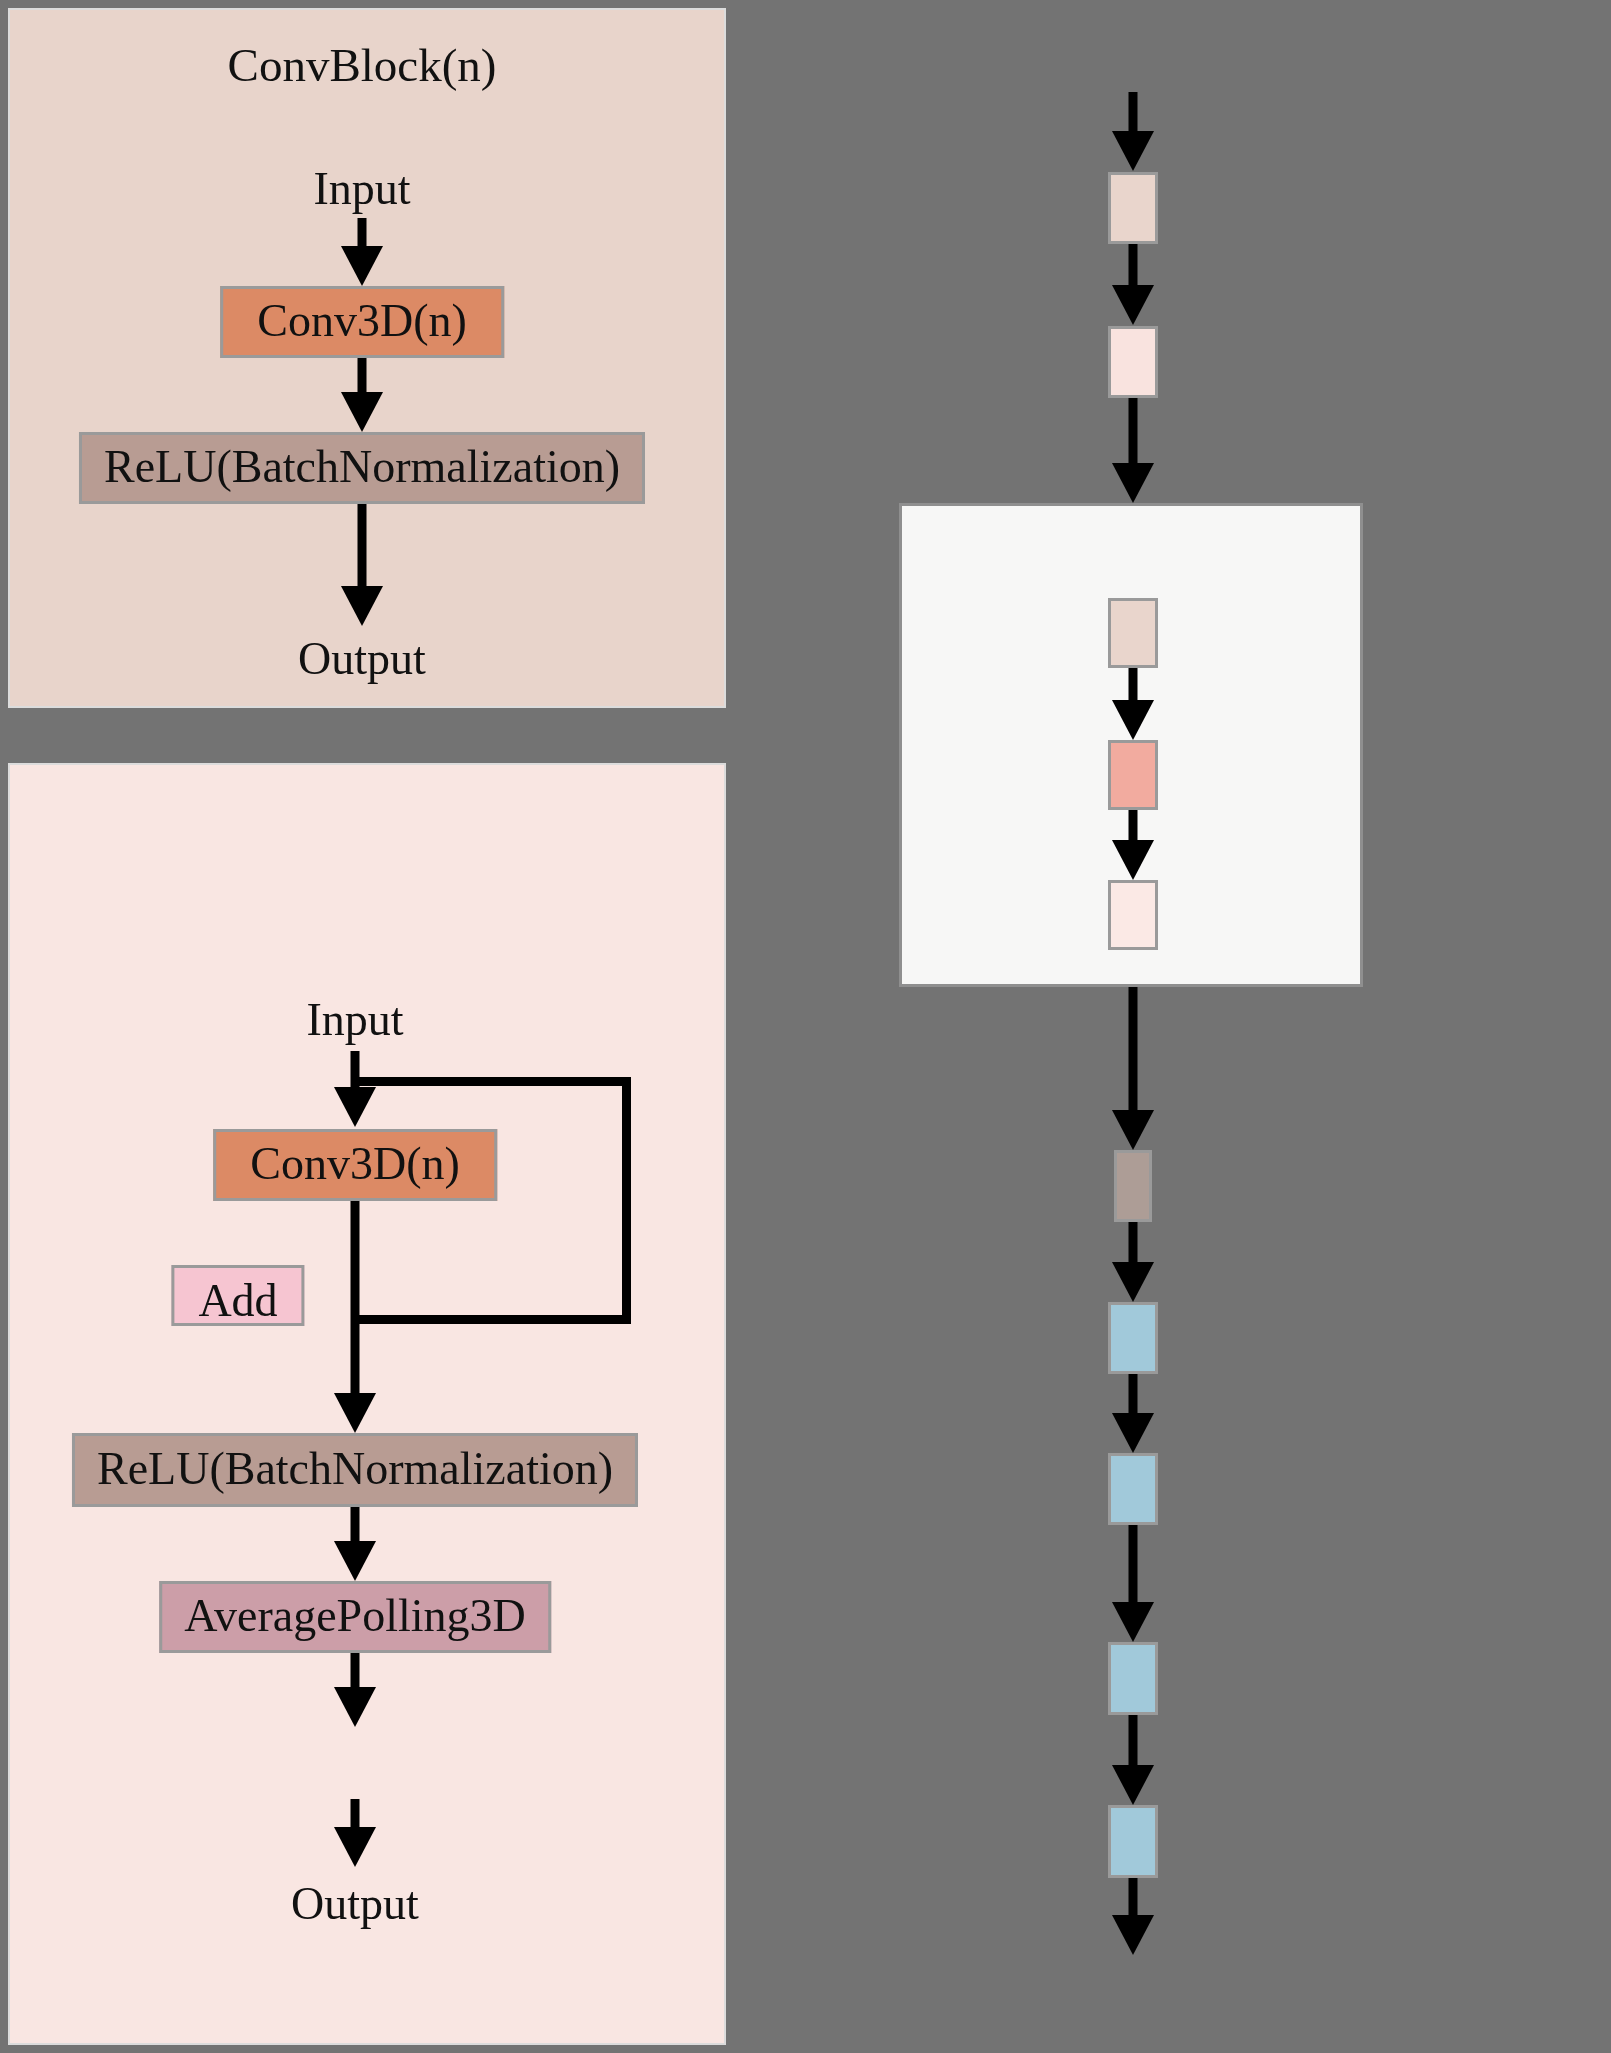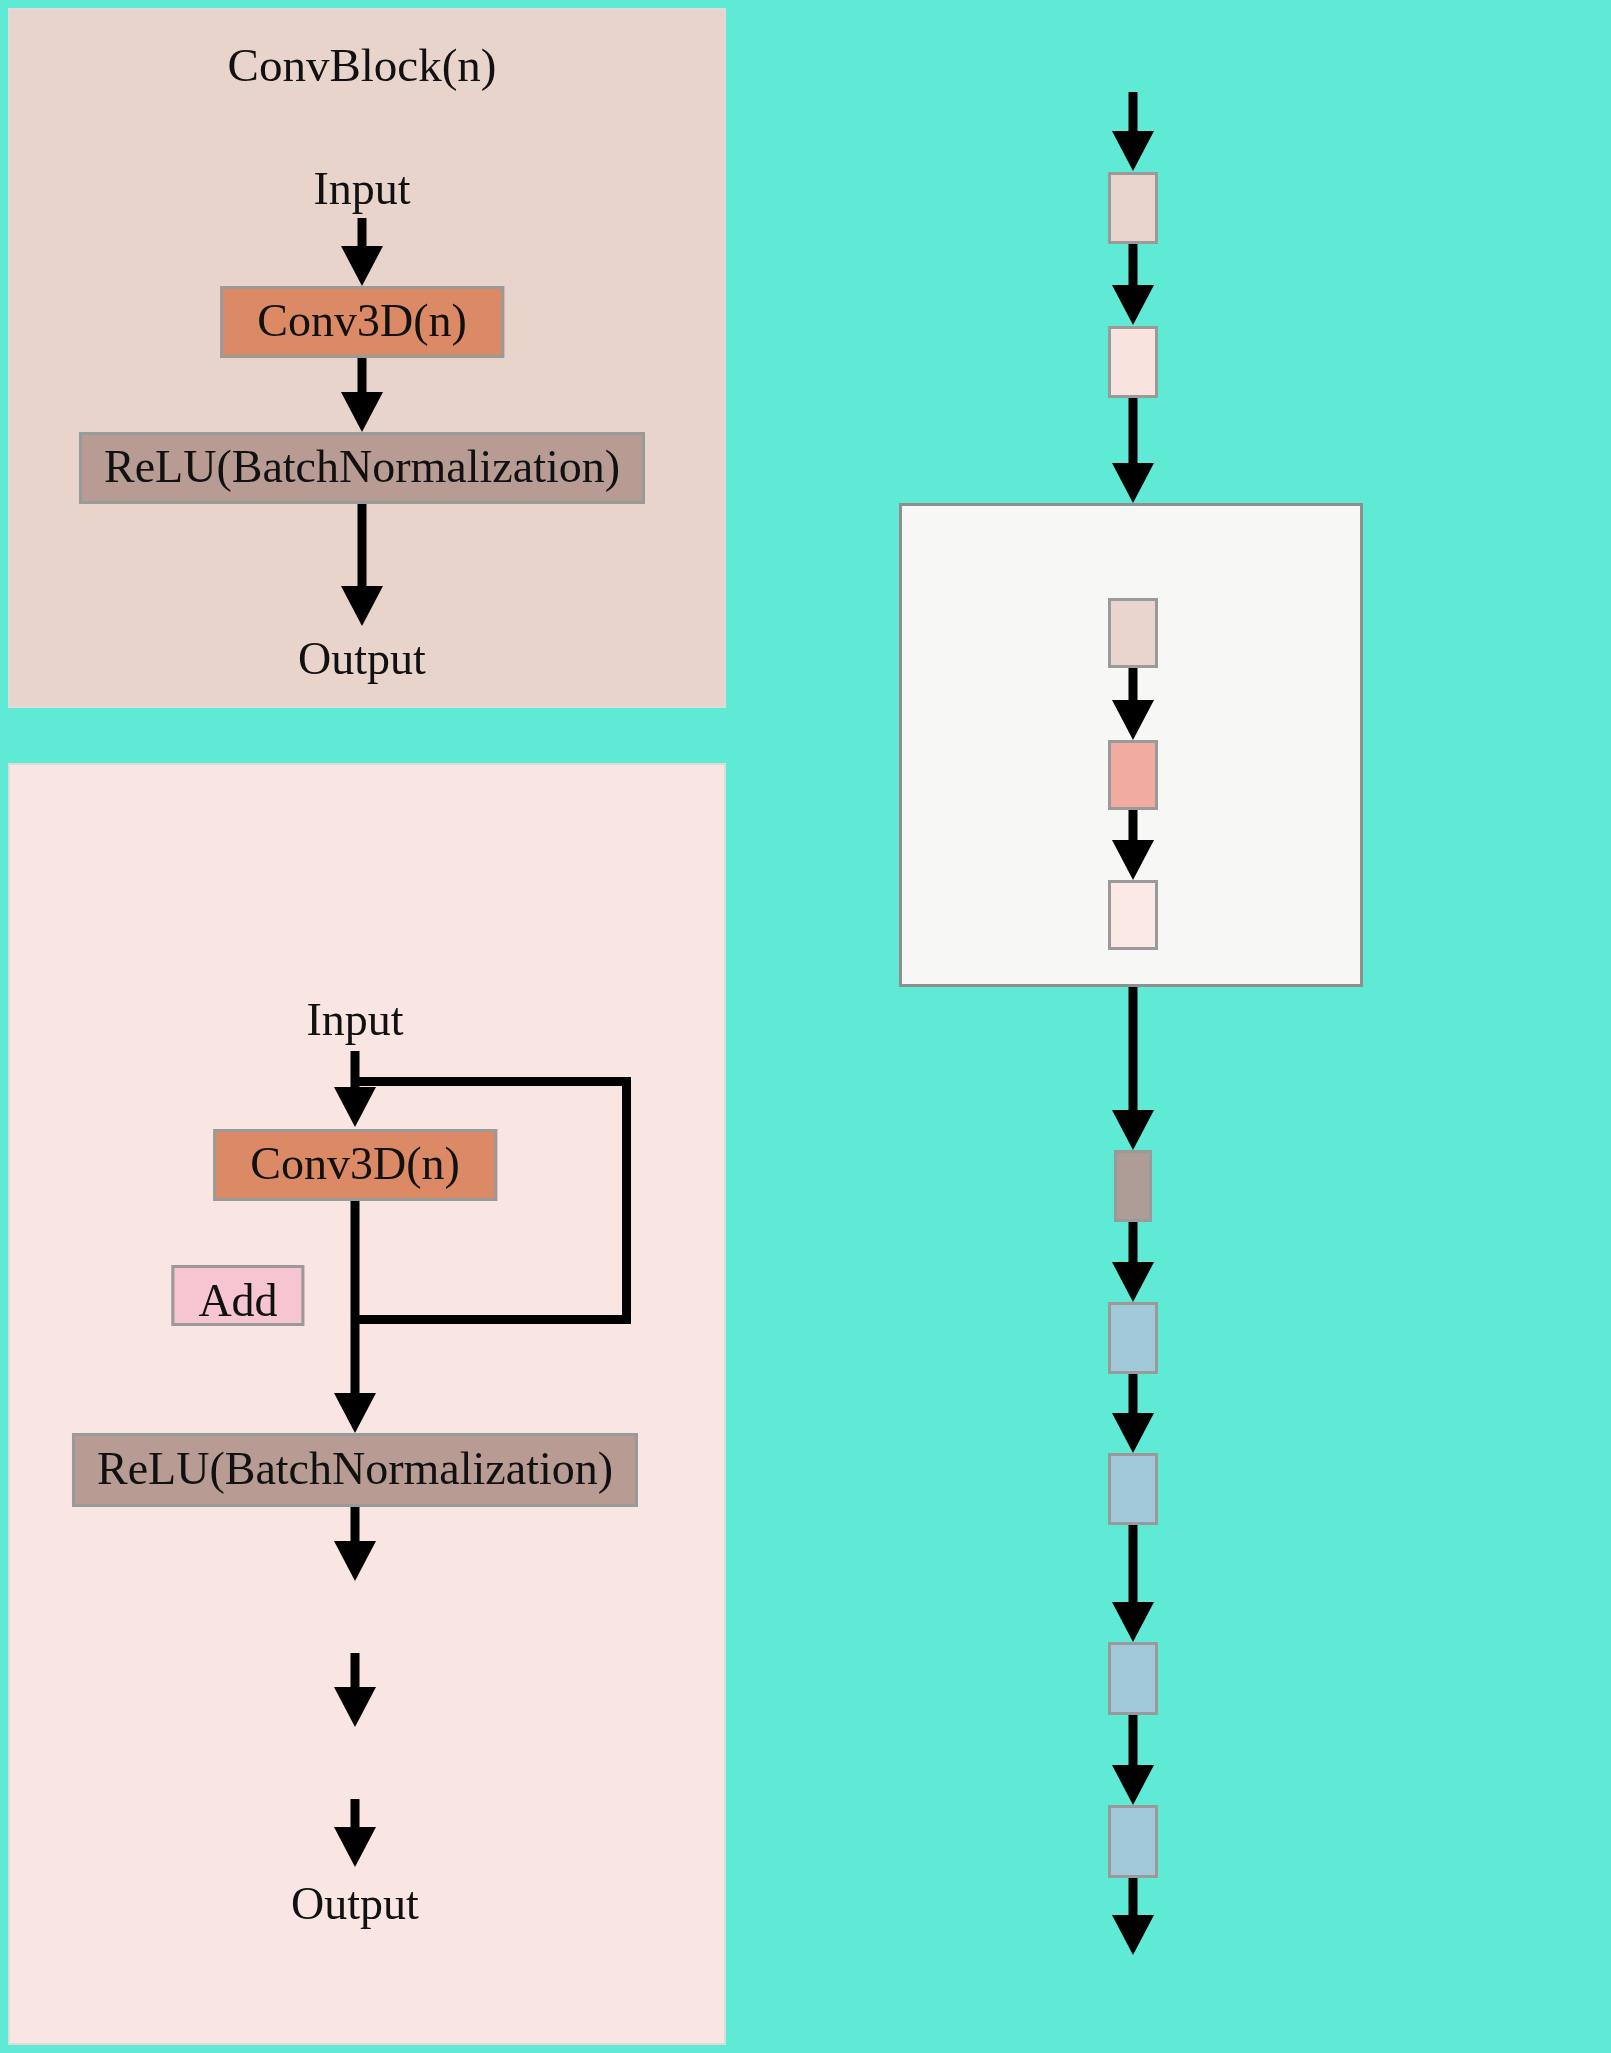--- a/index.html
+++ b/index.html
@@ -1,19 +1,19 @@
 <!DOCTYPE html>
 <html><head>
 <meta charset="utf-8">
 <style>
   html,body{margin:0;padding:0;background:#ffffff;}
   .canvas{
     position:relative;
     width:1611px;height:2053px;
-    background:#5eead4;
+    background:#737373;
     font-family:"Liberation Serif","DejaVu Serif",serif;
     color:#111111;
     overflow:hidden;
   }
   .panel{position:absolute;border:2px solid #dcdcdc;box-sizing:border-box;}
   .panel-conv{left:8px;top:8px;width:718px;height:700px;background:#e8d4cb;}
   .panel-res{left:8px;top:763px;width:718px;height:1282px;background:#f9e6e2;}
 
   .title{
     position:absolute;transform:translateX(-50%);
@@ -118,20 +118,21 @@
 
     <div class="node c-pink" style="left:228px;top:500px;height:61px;line-height:66px;padding:0 24px">Add</div>
 
     <div class="node c-brown" style="left:345px;top:668px;height:74px;line-height:66px">ReLU(BatchNormalization)</div>
 
     <div class="arrow" style="left:345px;top:742px;height:74px">
       <span class="shaft"></span>
         <span class="head"></span>
     </div>
 
+    <div class="node c-mauve" style="left:345px;top:816px">AveragePolling3D</div>
 
     <div class="arrow" style="left:345px;top:888px;height:74px">
       <span class="shaft"></span>
         <span class="head"></span>
     </div>
 
 
     <div class="arrow" style="left:345px;top:1034px;height:68px">
       <span class="shaft"></span>
         <span class="head"></span>

